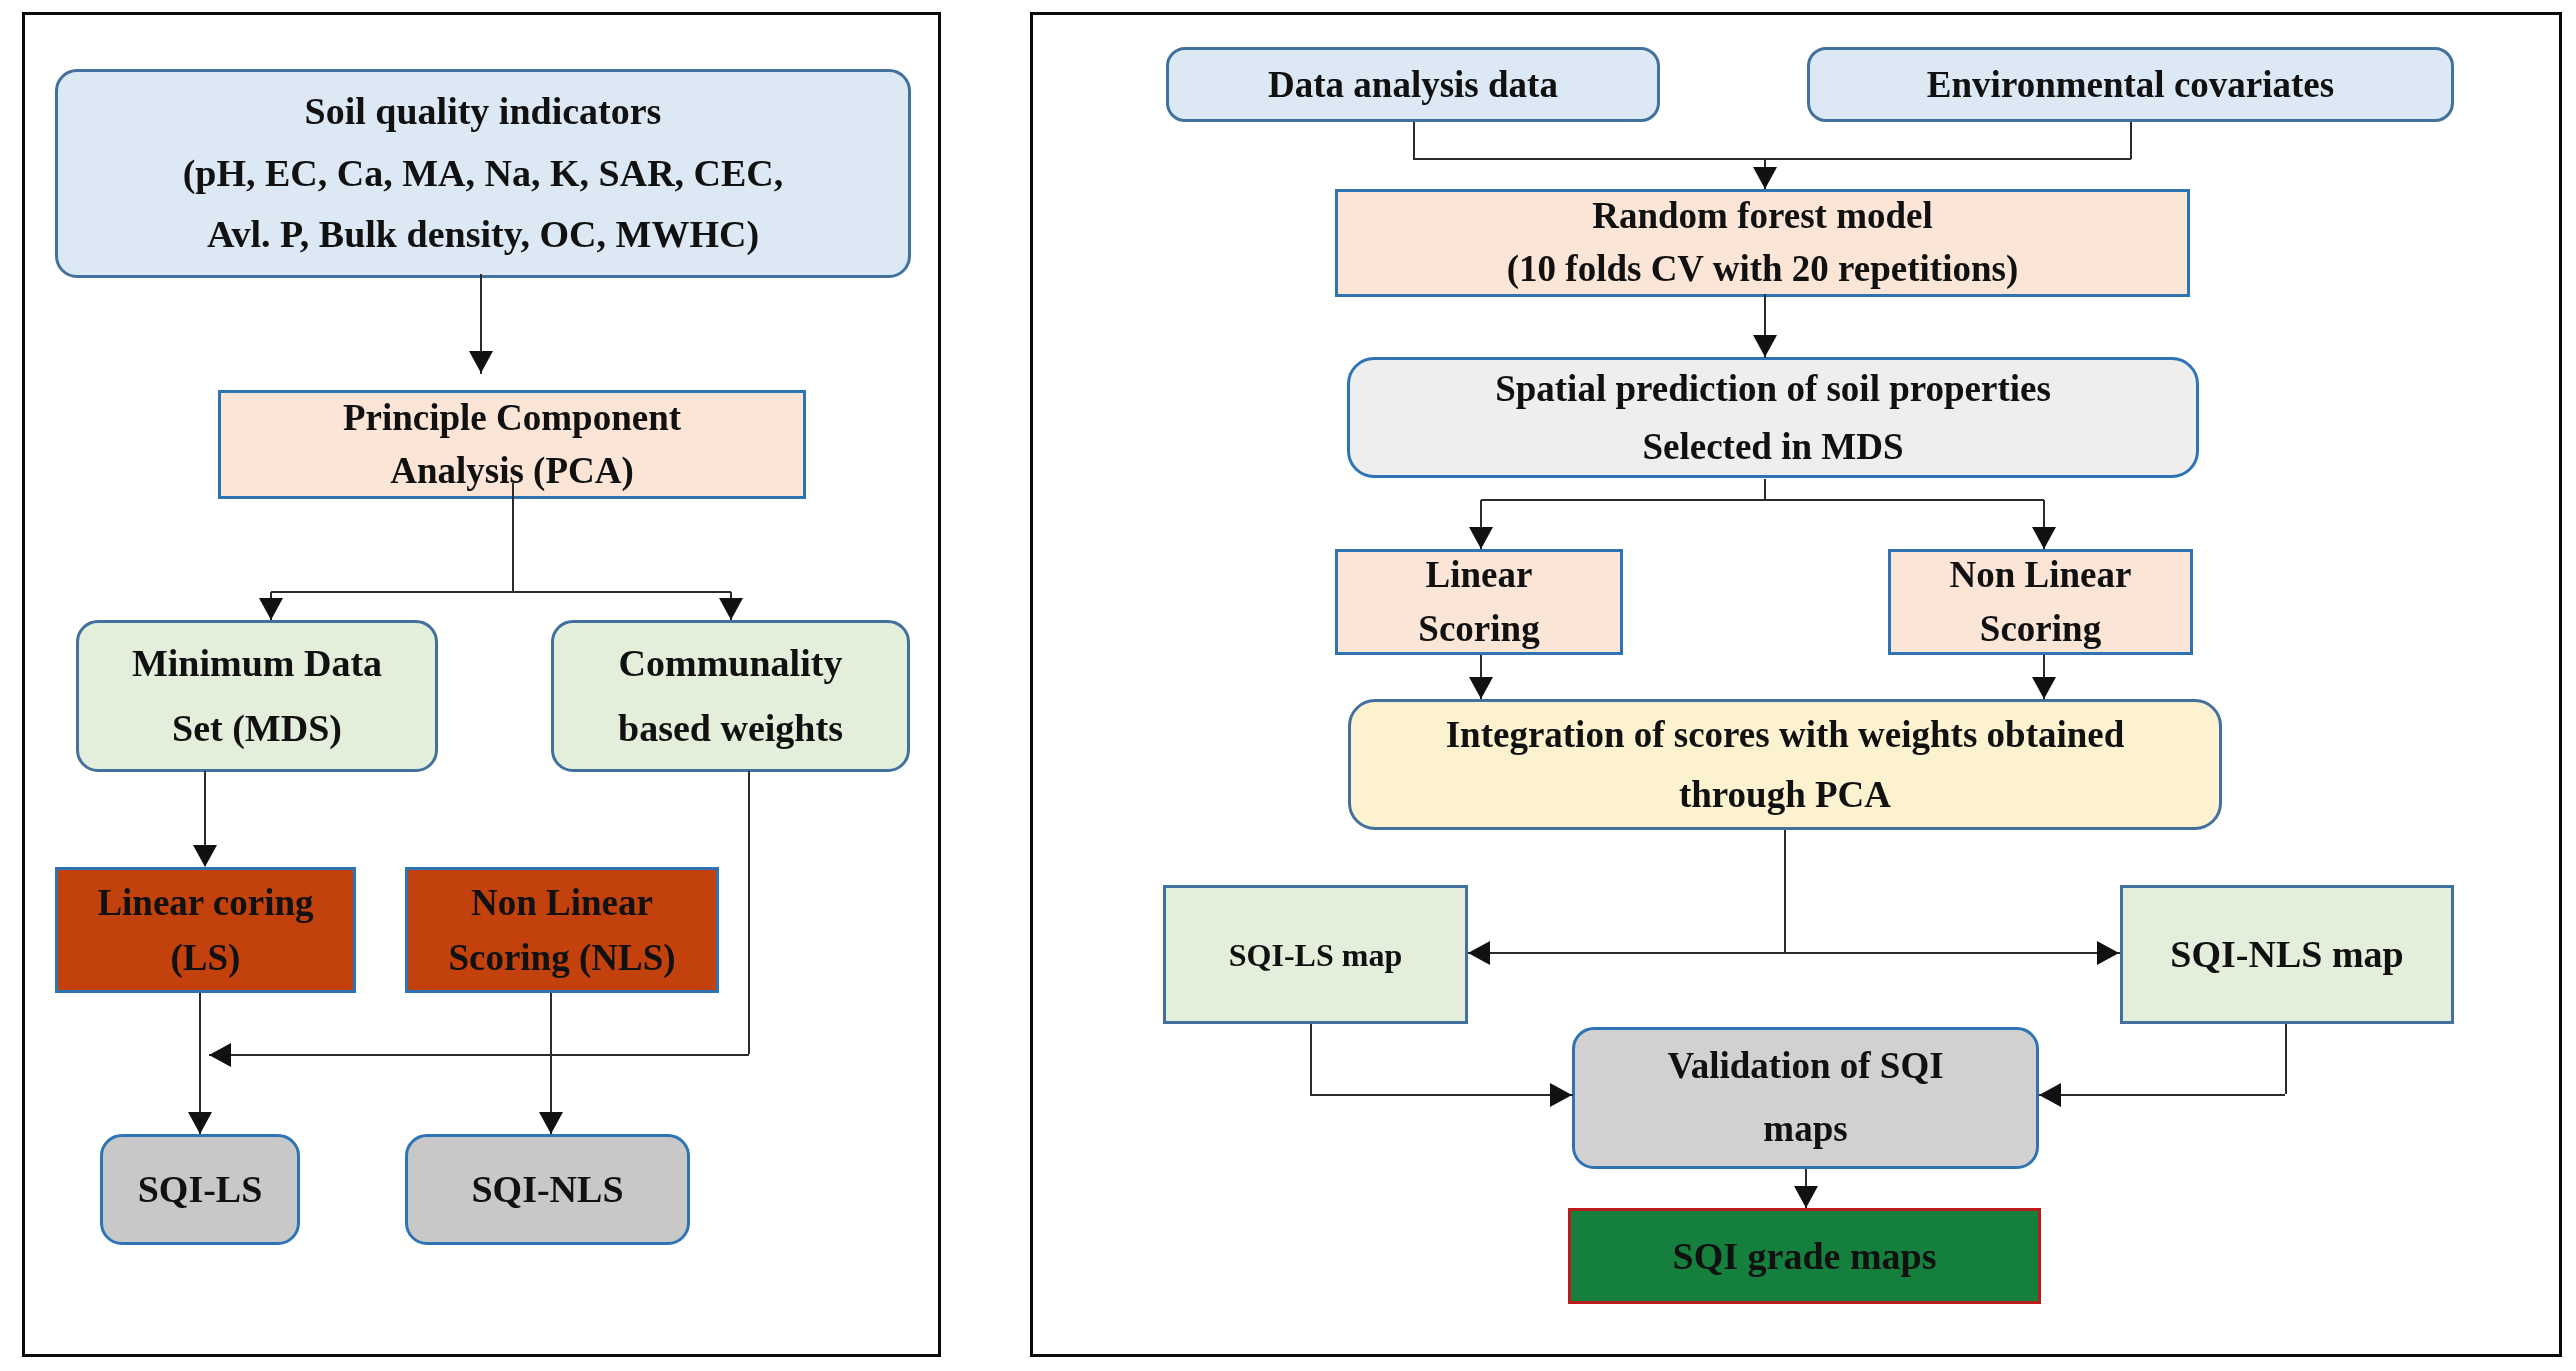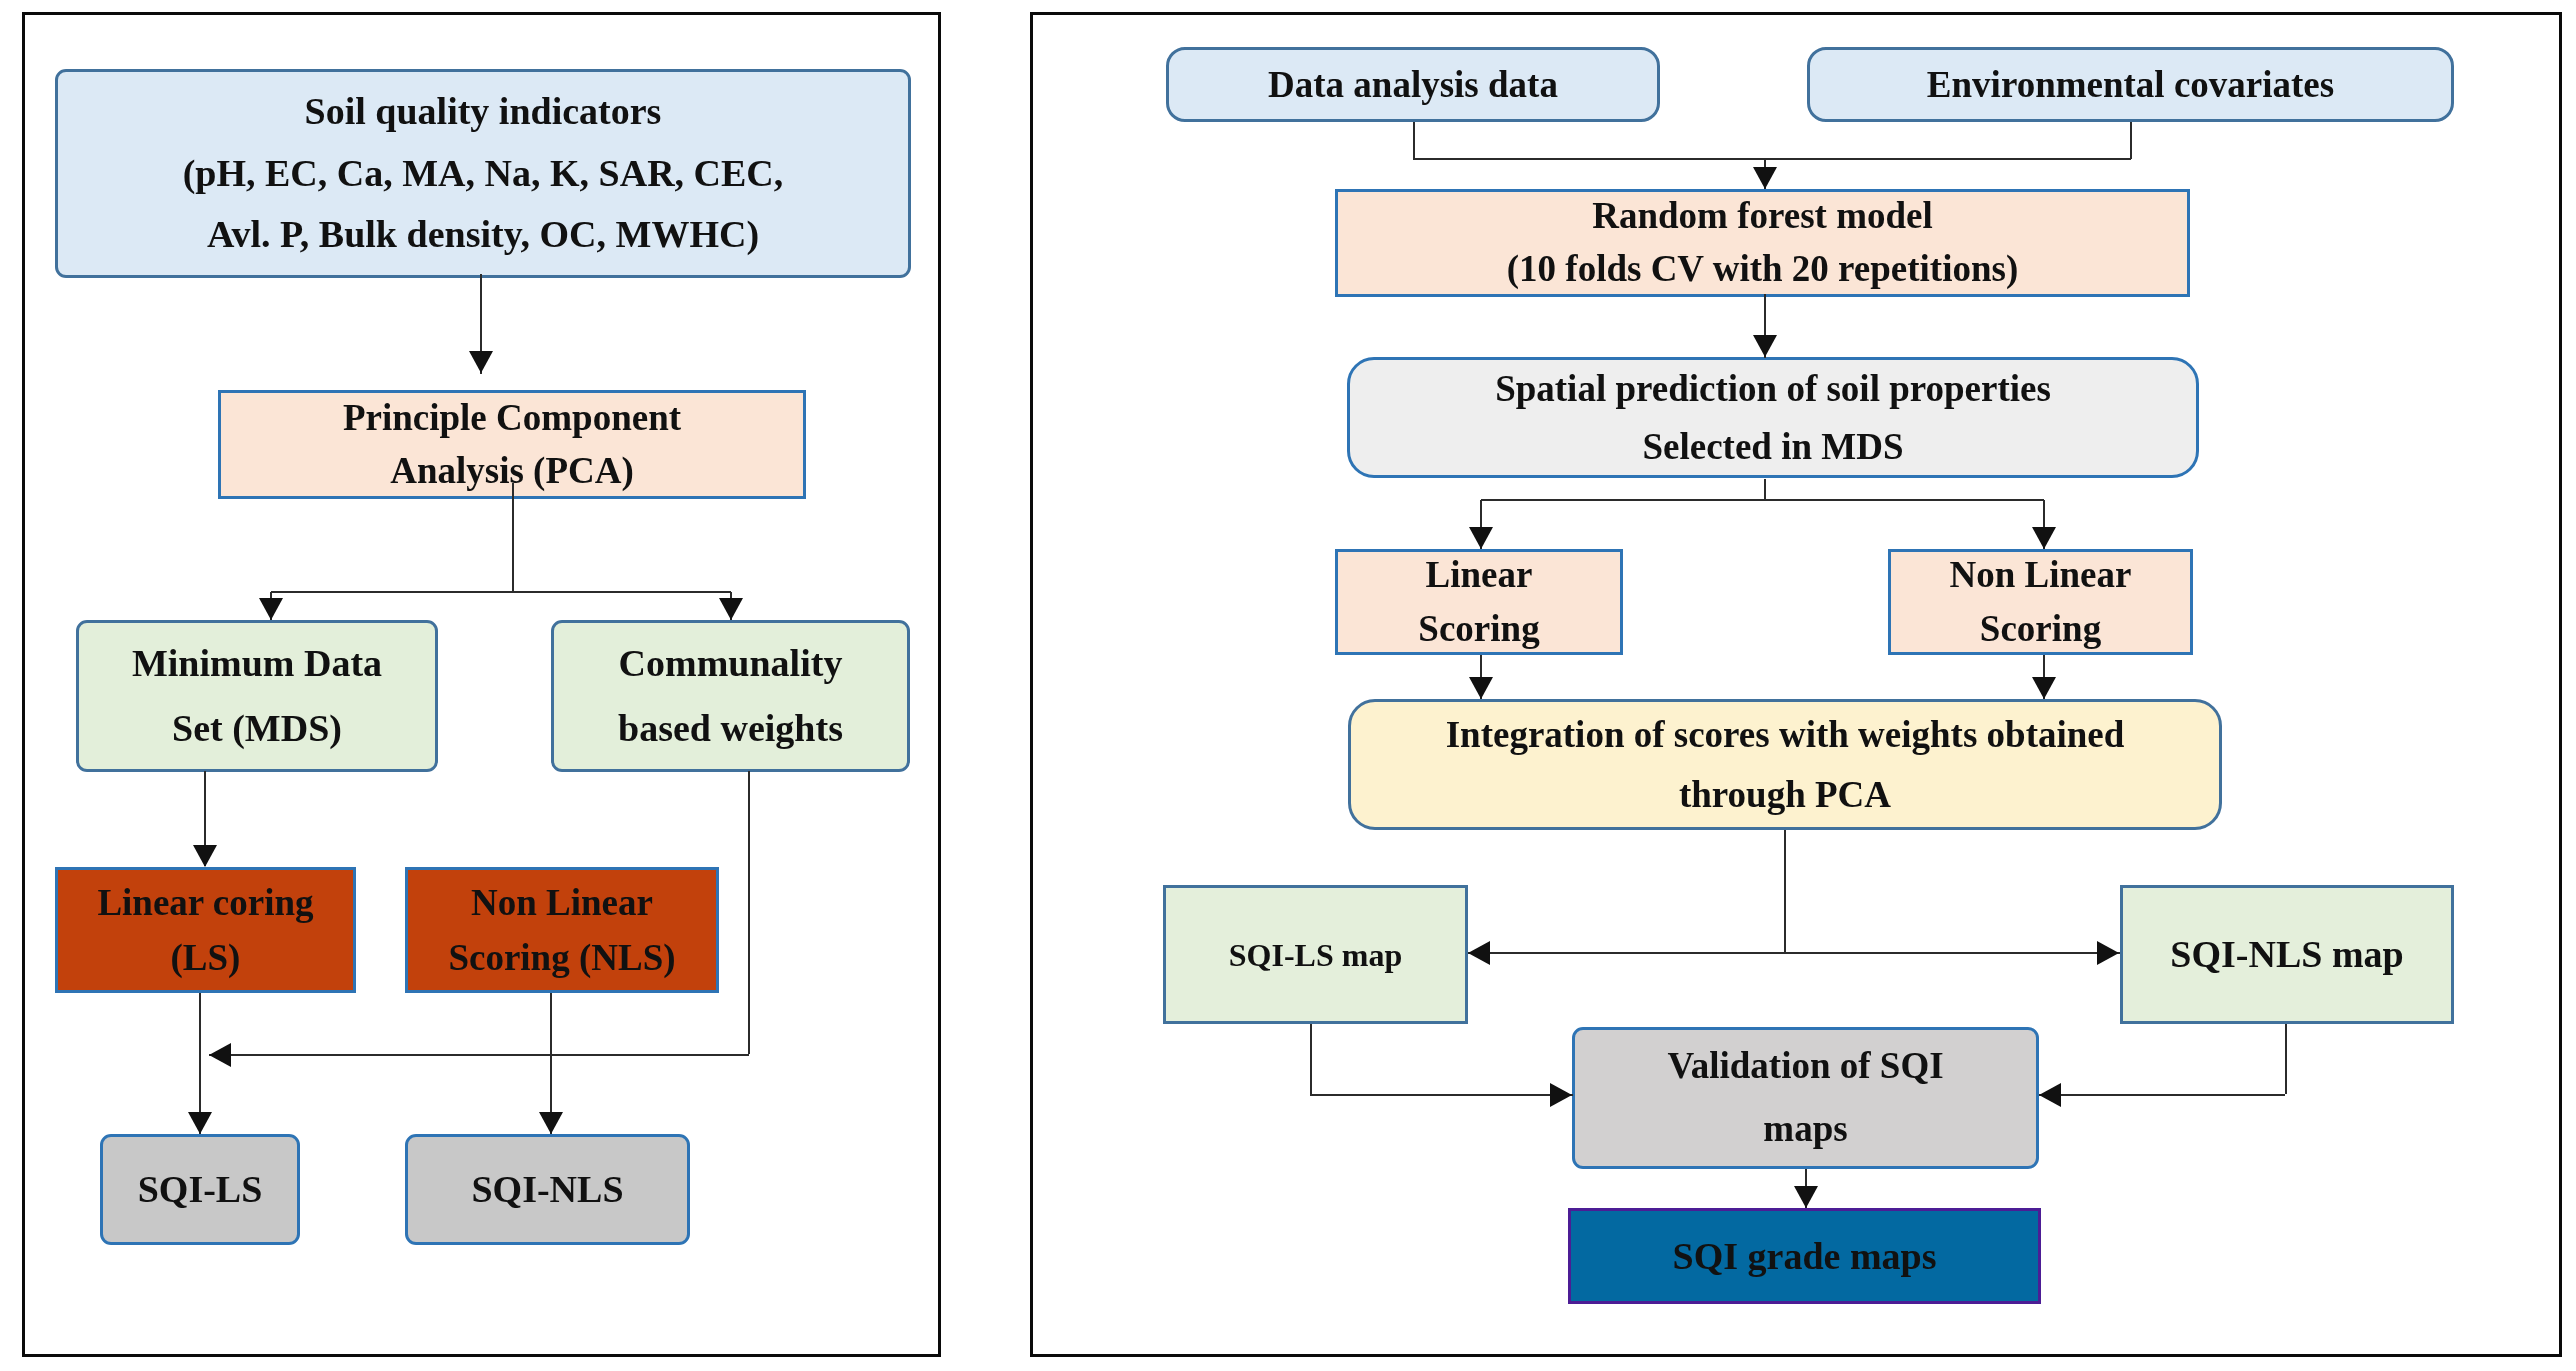--- a/index.html
+++ b/index.html
@@ -14,22 +14,22 @@
     text-align:center;white-space:pre-line;
     font-size:37px;line-height:1.5;padding:3px 7.4px;
   }
   .blue   {background:#dce9f5;border:3px solid #41719c;}
   .peach  {background:#fbe5d6;border:3px solid #2e74b5;}
   .green  {background:#e3efda;border:3px solid #41719c;}
   .lgray  {background:#c2410c;border:3px solid #2e74b5;}
   .mgray  {background:#c8c8c8;border:3px solid #2e74b5;}
   .vgray  {background:#d2d0d0;border:3px solid #2e74b5;}
   .yellow {background:#fdf2cf;border:3px solid #41719c;}
-  .bluemap{background:#0369a1;border:3px solid #4c1d95;text-align:right;}
-  .round  {border-radius:11px;}
+  .bluemap{background:#15803d;border:3px solid #b91c1c;text-align:right;}
+  .round  {border-radius:22px;}
   .round-sm{border-radius:19px;}
   .v{position:absolute;width:2.2px;background:#2b2b2b;}
   .h{position:absolute;height:2.2px;background:#2b2b2b;}
   .a-d{position:absolute;width:0;height:0;border-left:12px solid transparent;border-right:12px solid transparent;border-top:22px solid #111;}
   .a-l{position:absolute;width:0;height:0;border-top:12px solid transparent;border-bottom:12px solid transparent;border-right:22px solid #111;}
   .a-r{position:absolute;width:0;height:0;border-top:12px solid transparent;border-bottom:12px solid transparent;border-left:22px solid #111;}
 </style>
 </head>
 <body>
 

